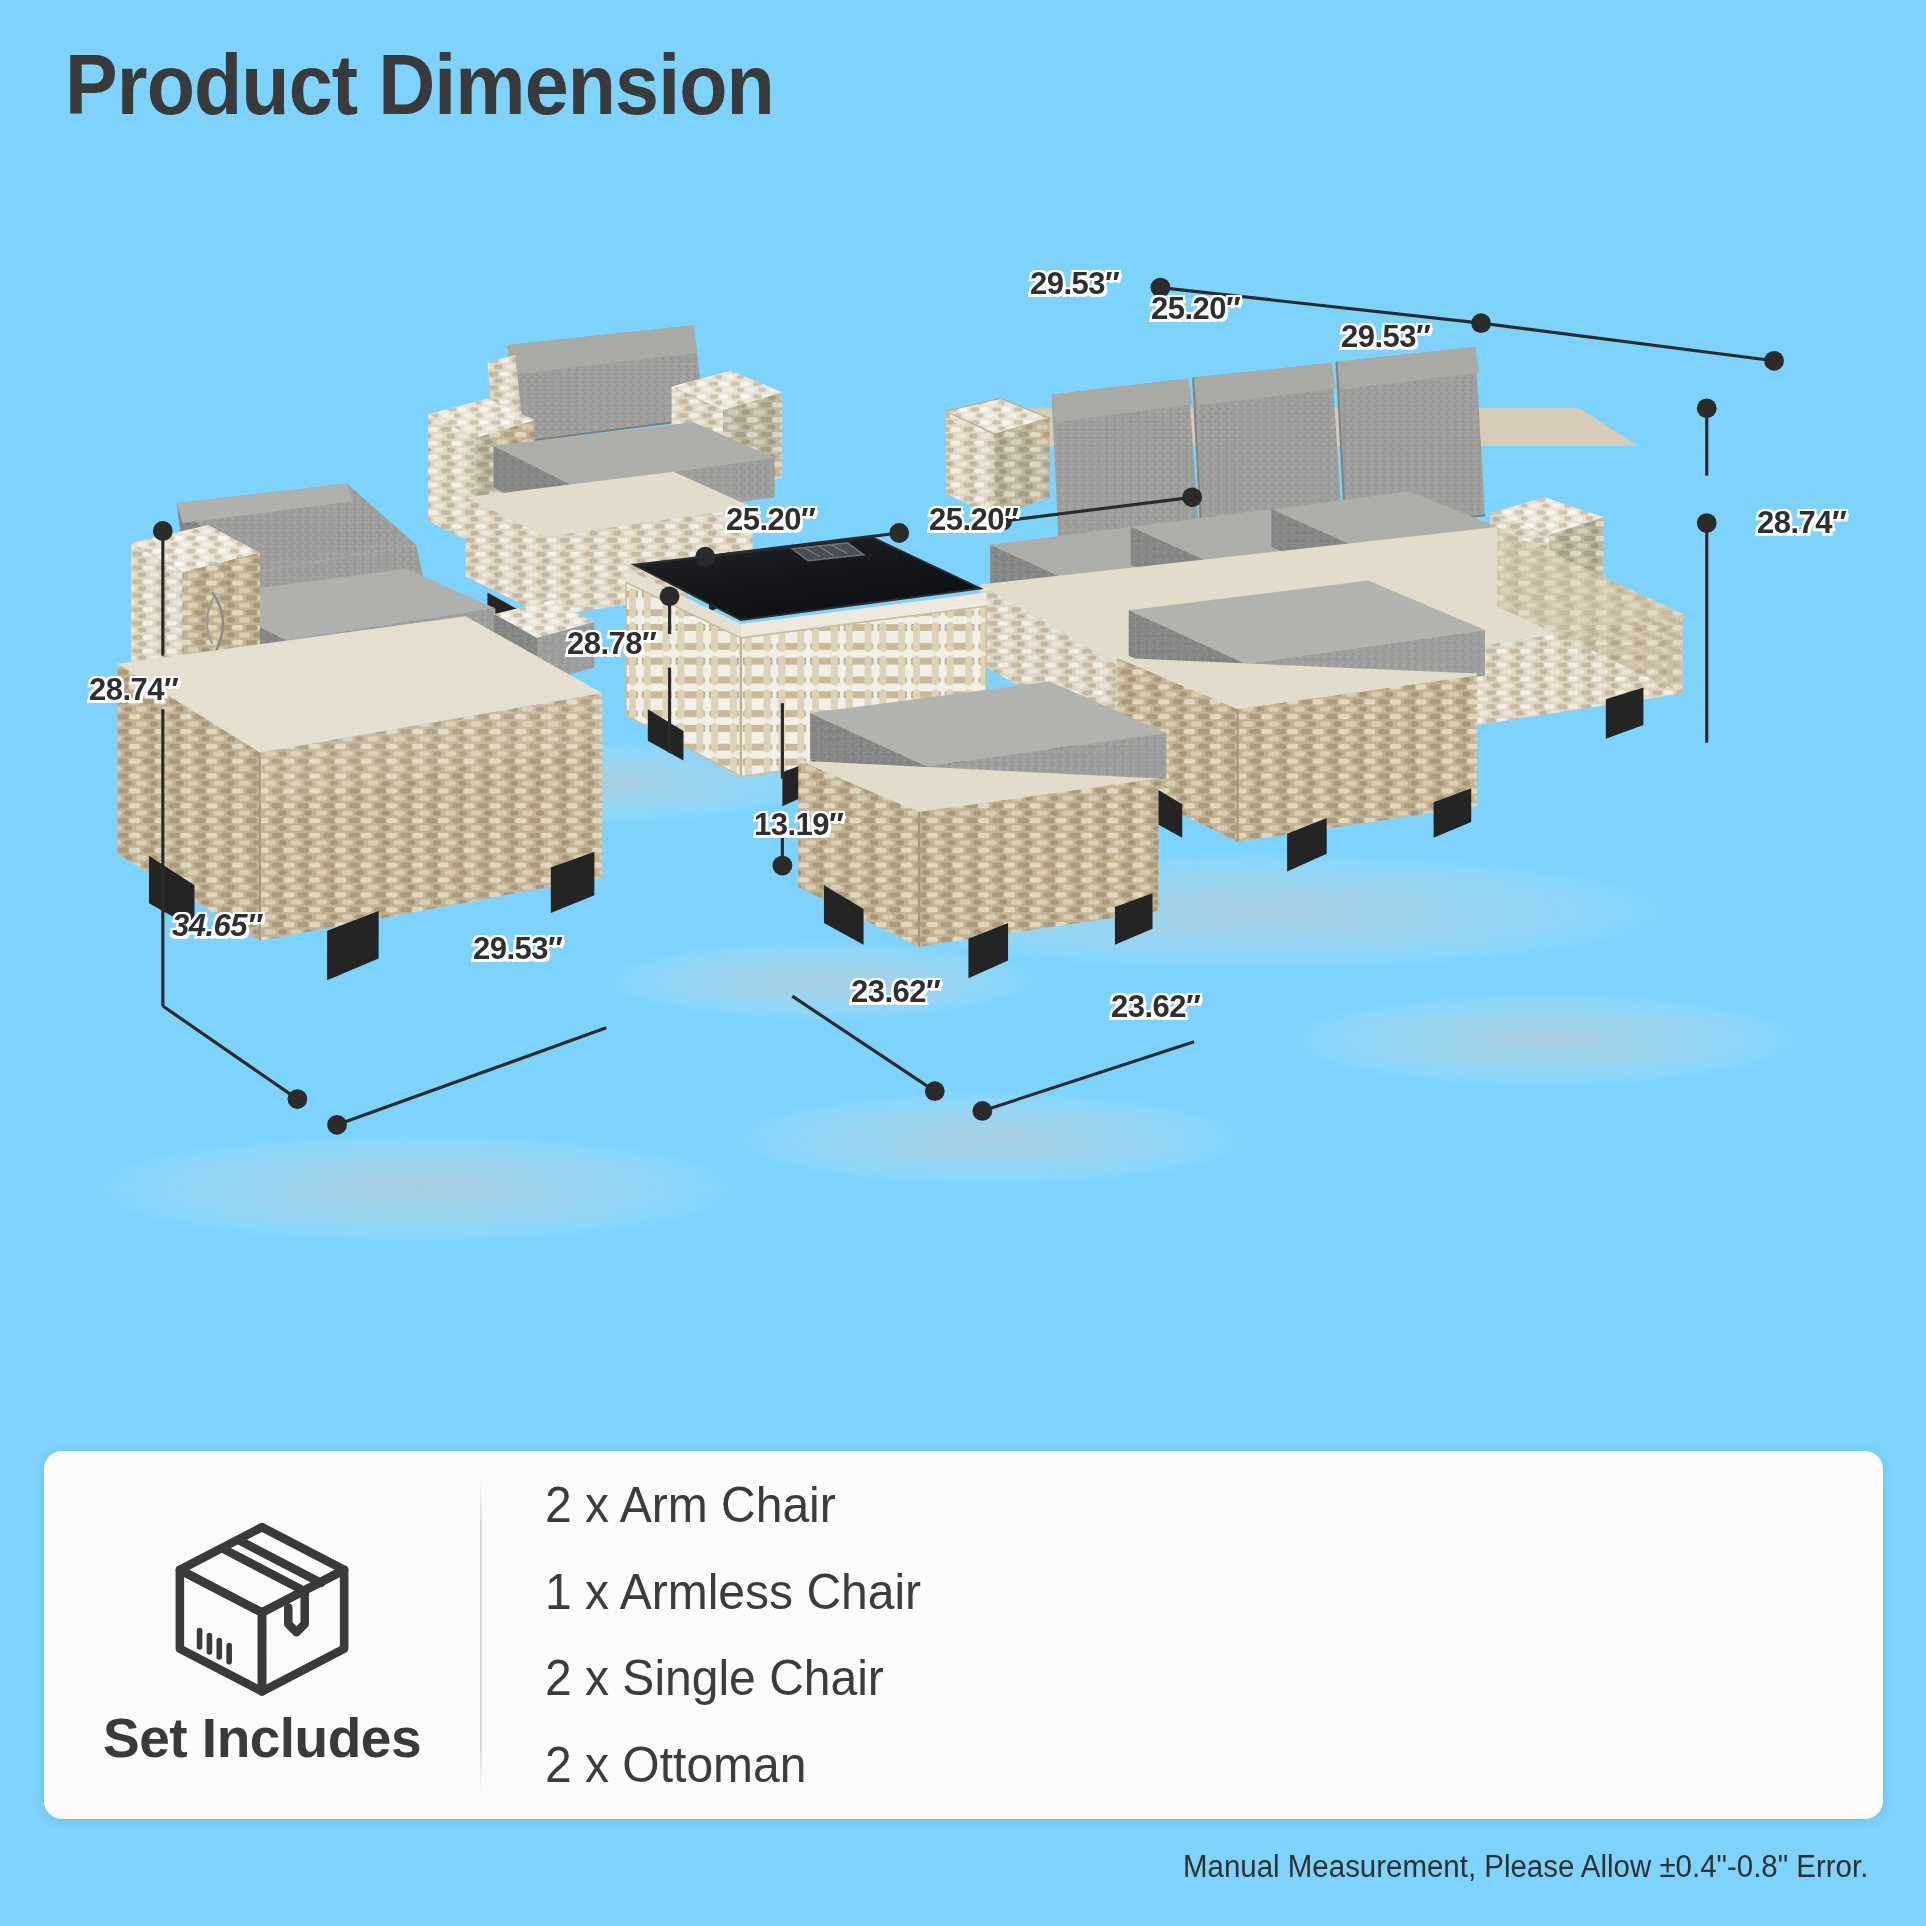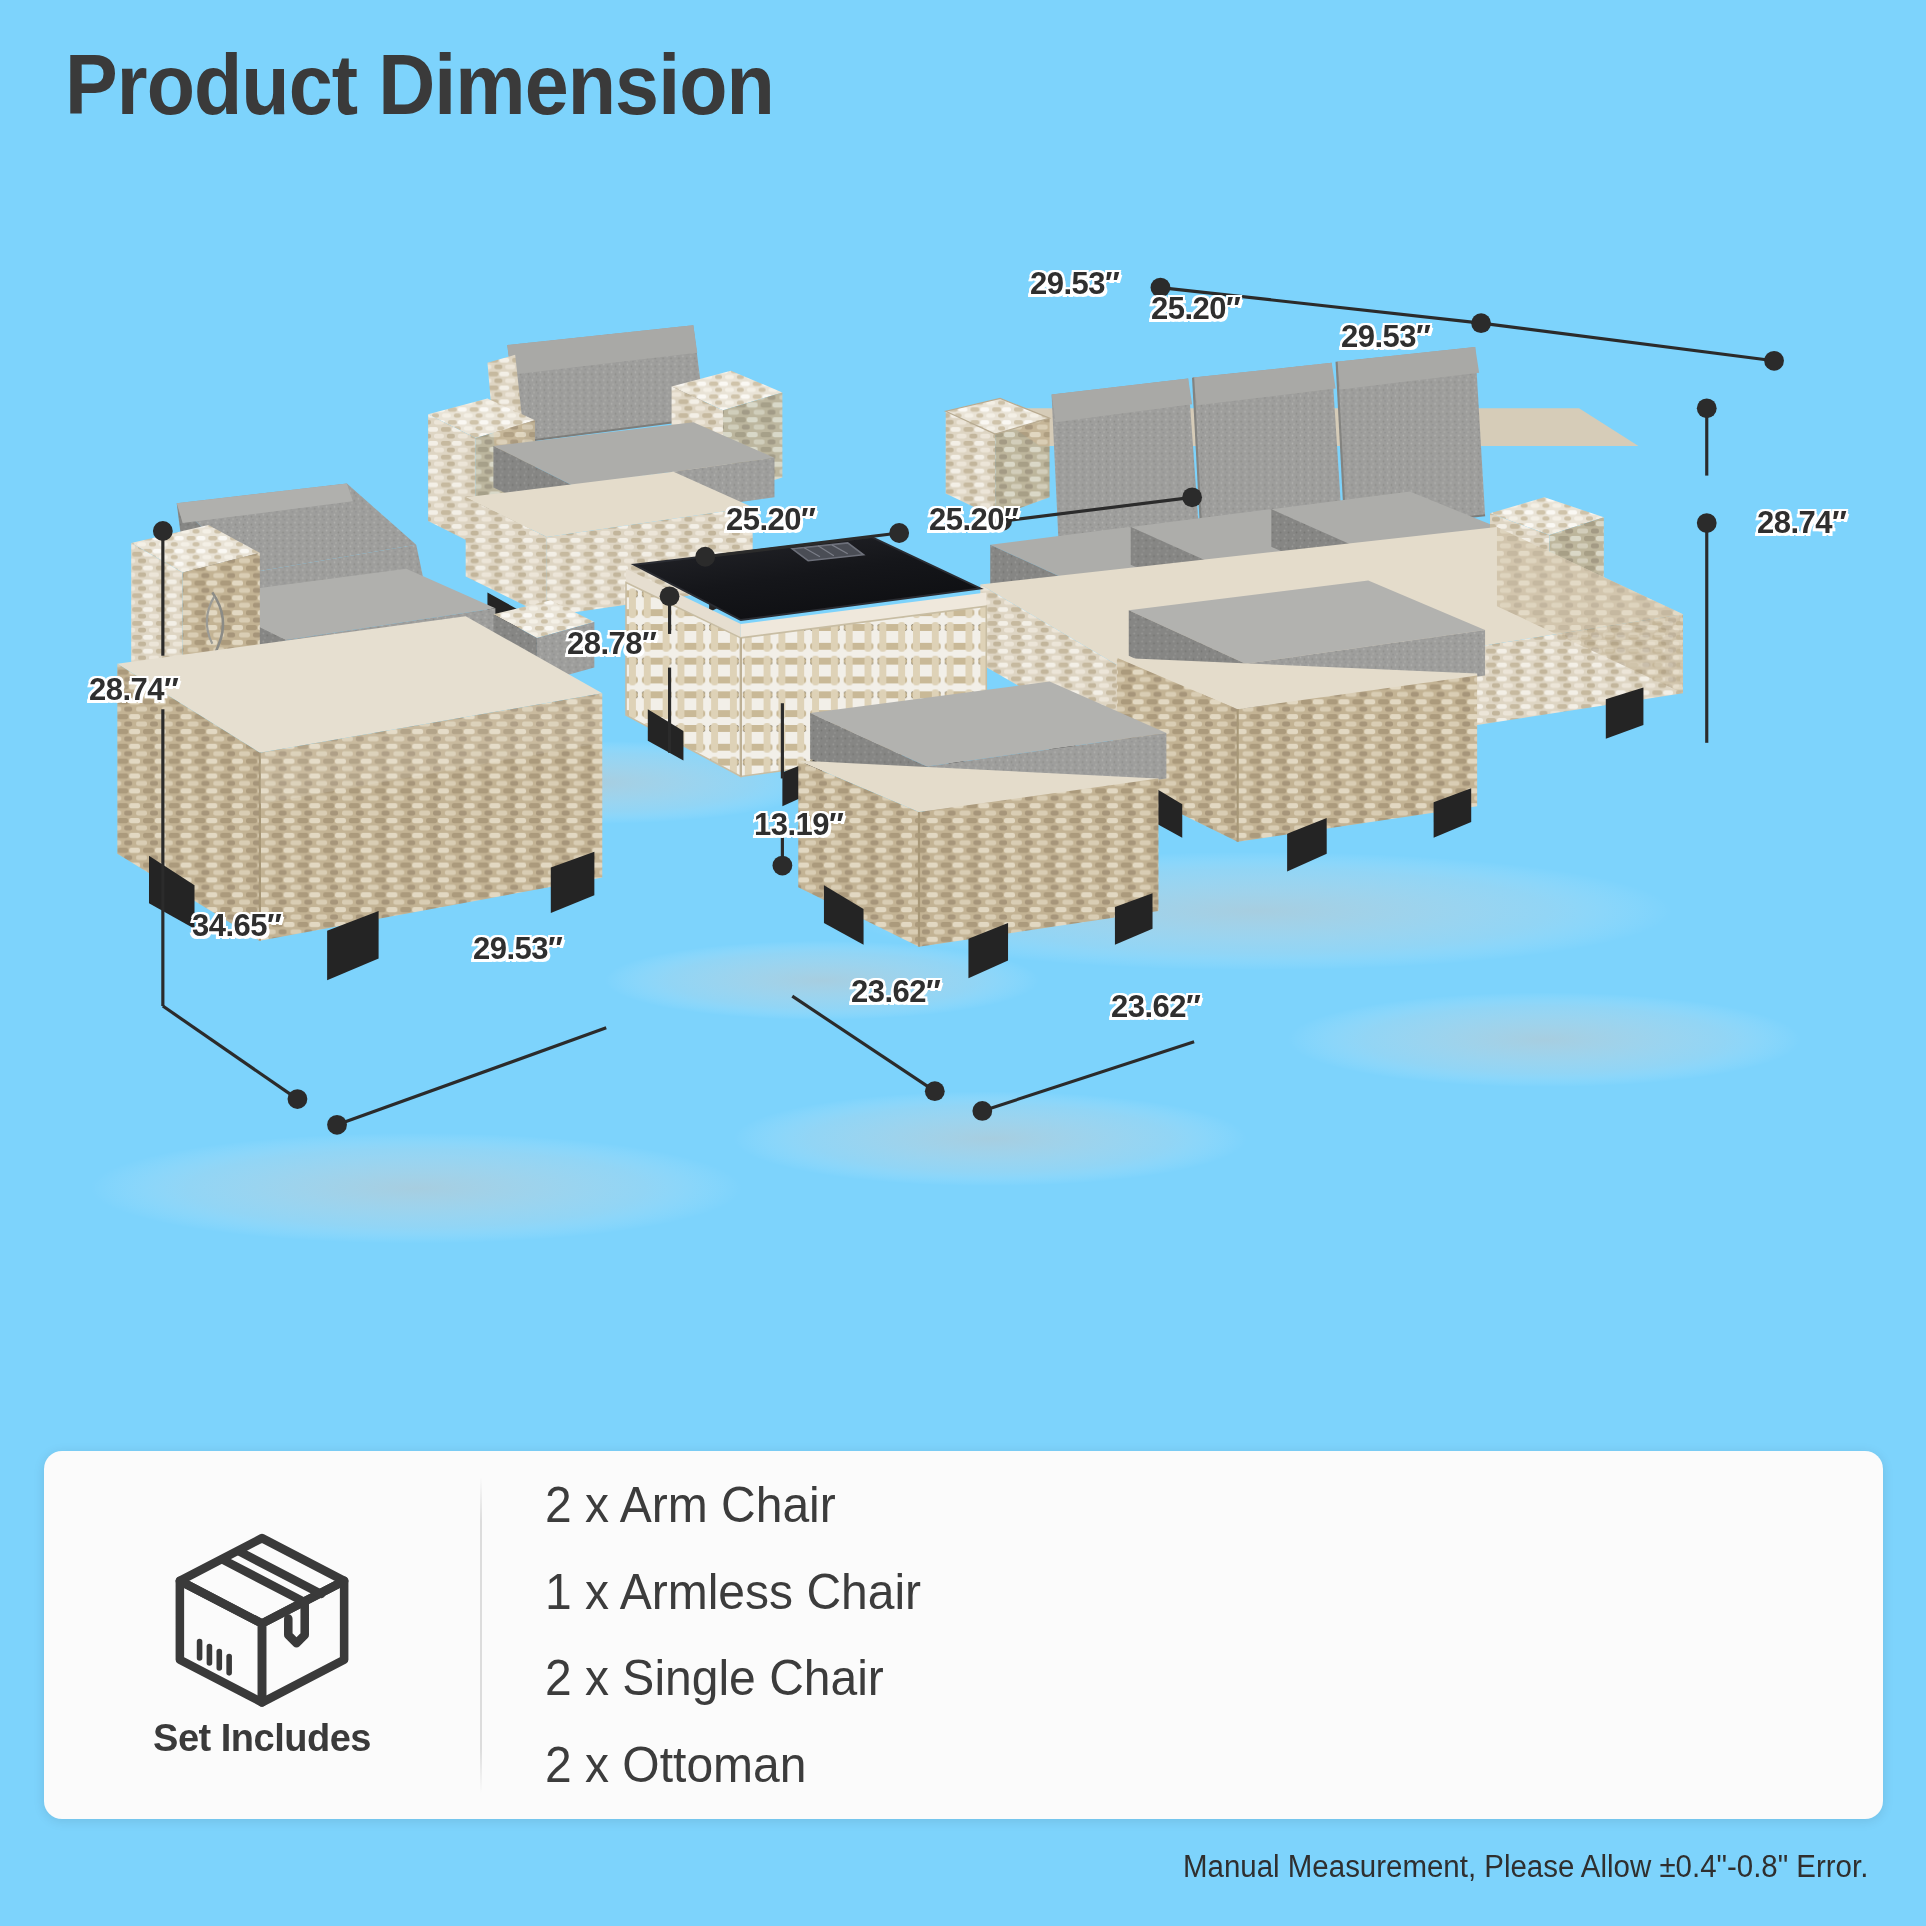--- a/index.html
+++ b/index.html
@@ -77,21 +77,21 @@
     flex-direction: column;
     align-items: center;
     justify-content: center;
     padding-top: 14px;
   }
 
   #box-icon { width: 198px; height: 184px; display:block; }
 
   #includes-title {
     margin-top: 8px;
-    font-size: 38px;
+    font-size: 55px;
     font-weight: bold;
     color: #3a3a3a;
     letter-spacing: -0.5px;
   }
 
   #includes-divider {
     width: 2px;
     margin: 26px 0;
     background: linear-gradient(to bottom,
        rgba(210,210,210,0) 0%, #dcdcdc 14%, #dcdcdc 86%, rgba(210,210,210,0) 100%);
@@ -455,21 +455,21 @@
 
     <div class="dim-label" style="left:1030px; top:117px;">29.53″</div>
     <div class="dim-label" style="left:1151px; top:142px;">25.20″</div>
     <div class="dim-label" style="left:1341px; top:170px;">29.53″</div>
     <div class="dim-label" style="left:1757px; top:356px;">28.74″</div>
     <div class="dim-label" style="left:726px;  top:353px;">25.20″</div>
     <div class="dim-label" style="left:929px;  top:353px;">25.20″</div>
     <div class="dim-label" style="left:567px;  top:477px;">28.78″</div>
     <div class="dim-label" style="left:89px;   top:523px;">28.74″</div>
     <div class="dim-label" style="left:754px;  top:658px;">13.19″</div>
-    <div class="dim-label" style="left:192px;  top:759px;">34.65″</div>
+    <div class="dim-label" style="left:172px;  top:759px;font-style:italic;">34.65″</div>
     <div class="dim-label" style="left:473px;  top:782px;">29.53″</div>
     <div class="dim-label" style="left:851px;  top:825px;">23.62″</div>
     <div class="dim-label" style="left:1111px; top:840px;">23.62″</div>
   </div>
 
   <div id="includes-card">
 
     <div id="includes-left">
       <svg id="box-icon" viewBox="0 0 120 112">
         <g fill="none" stroke="#3a3a3a" stroke-width="5.2" stroke-linejoin="round" stroke-linecap="round">

